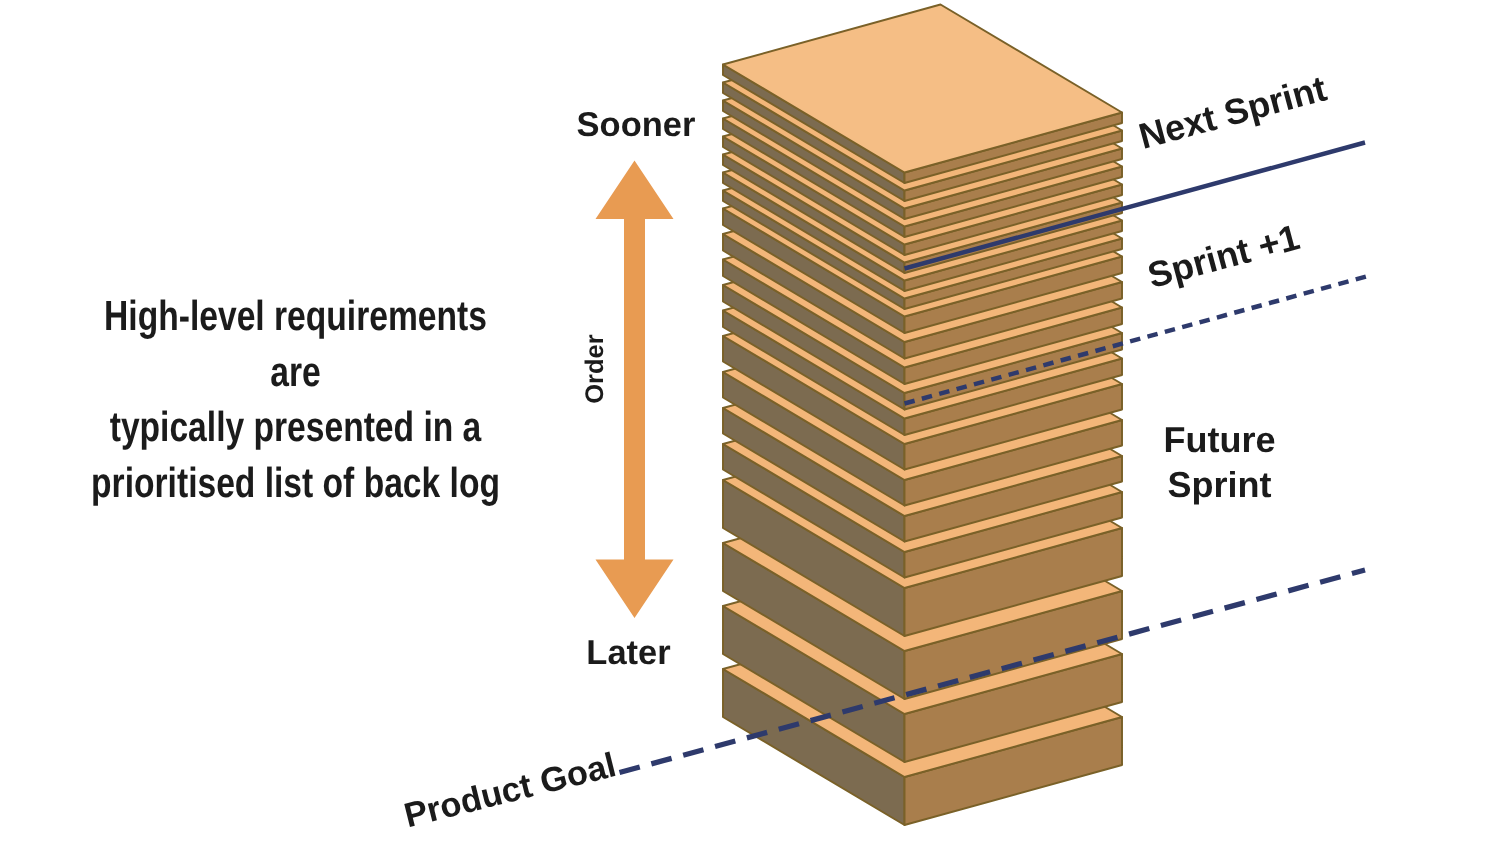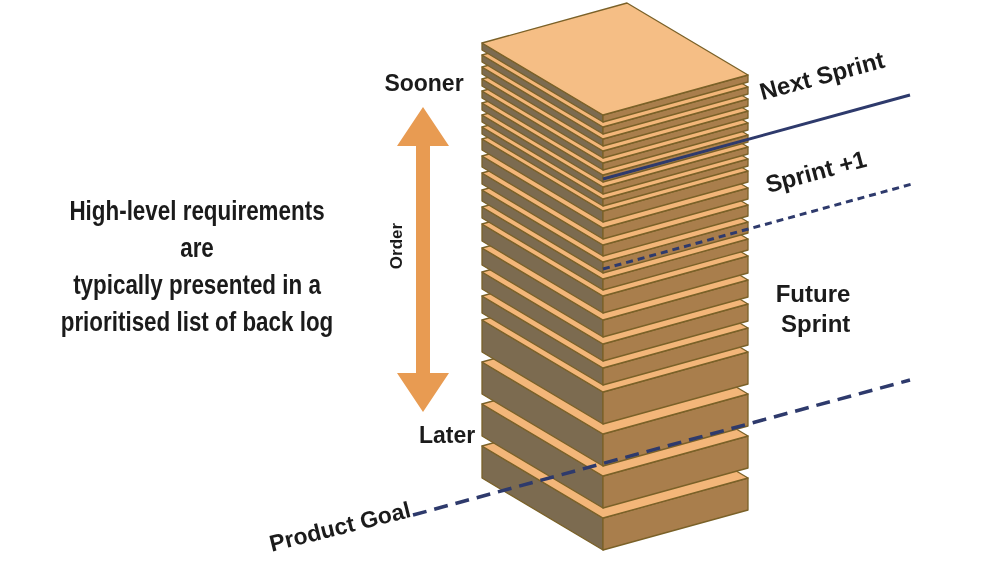--- a/index.html
+++ b/index.html
@@ -12,25 +12,25 @@
     position:absolute; font-weight:bold; color:#1b1b1b; white-space:nowrap;
     transform:translate(-50%,-50%);
   }
   .note {
     position:absolute; left:17px; top:192px; width:360px; text-align:center;
     font-weight:bold; color:#1b1b1b; font-size:28px; line-height:37px;
     transform:scaleX(0.8); transform-origin:50% 50%;
   }
   .note-line { display:block; }
   .sooner        { left:424px; top:83px;  font-size:23px; }
-  .later         { left:419px; top:435px; font-size:23px;margin-left:28px; }
+  .later         { left:419px; top:435px; font-size:23px; }
   .order         { left:397px; top:246px; font-size:17px; transform:translate(-50%,-50%) rotate(-90deg); }
   .next-sprint   { left:822px; top:76px;  font-size:24px; transform:translate(-50%,-50%) rotate(-15deg); }
   .sprint-plus1  { left:816px; top:172px; font-size:24px; transform:translate(-50%,-50%) rotate(-15deg); }
-  .future-sprints{ left:813px; top:309px; font-size:24px; line-height:30px; text-align:right; }
+  .future-sprints{ left:813px; top:309px; font-size:24px; line-height:30px; text-align:center; }
   .future-line   { display:block; }
   .product-goal  { left:340px; top:527px; font-size:23px; transform:translate(-50%,-50%) rotate(-14deg); }
 </style>
 </head>
 <body>
 
 <div class="canvas">
 
   <svg id="stack-svg" viewBox="0 0 1000 563">
       <g>

